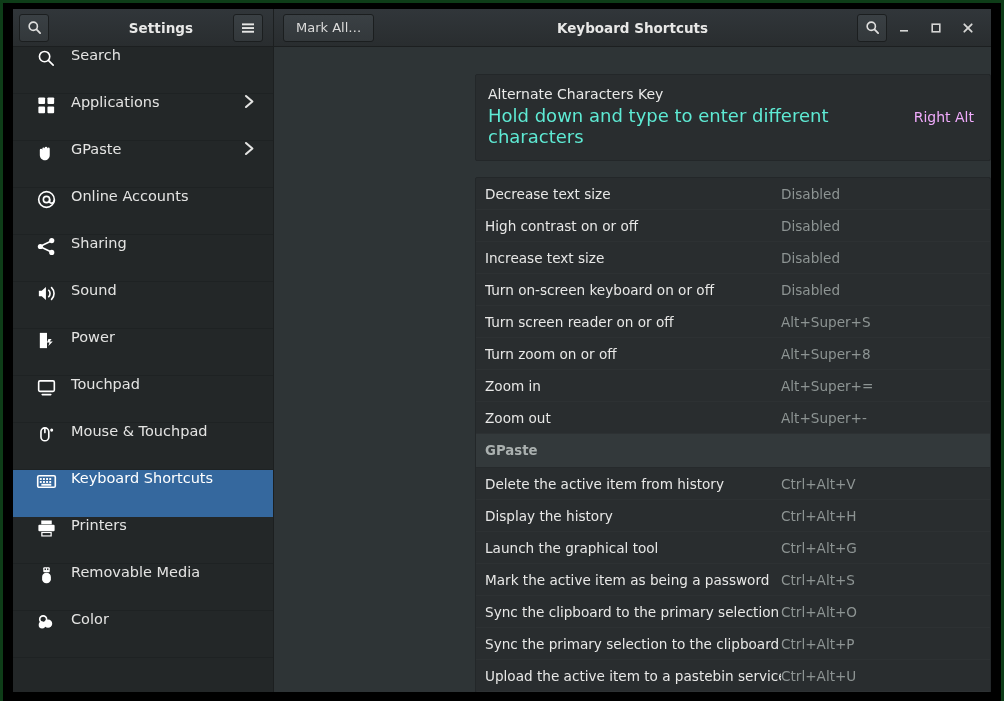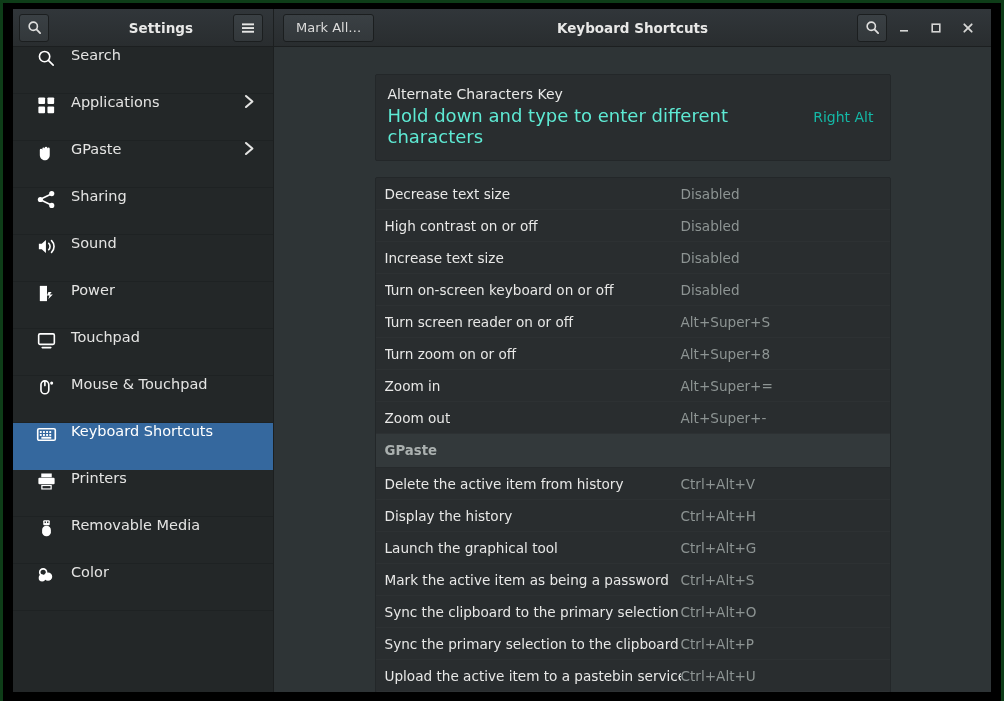--- a/index.html
+++ b/index.html
@@ -170,21 +170,21 @@
     display: flex; align-items: center;
   }
 
   
   #content {
     flex: 1;
     background: #2e3436;
     overflow: hidden;
     position: relative;
     display: flex;
-    justify-content: center;
+    justify-content: flex-end;
   }
   #content-inner {
     width: 516px;
     margin-top: 27px;
   }
 
   .card {
     background: #292d2f;
     border: 1px solid #232729;
     border-radius: 2px;
@@ -202,21 +202,21 @@
   .alt-title {
     color: #e9e9e8;
     font-size: 14px;
     margin-bottom: 3px;
   }
   .alt-sub {
     color: #5eead4;
     font-size: 18px;
   }
   .alt-value {
-    color: #14b8a6;
+    color: #f0abfc;
     font-size: 14px;
     white-space: nowrap;
     margin-left: 14px;
   }
 
   
   #list-card { overflow: hidden; }
 
   .sec-head {
     background: #33393b;
@@ -344,20 +344,30 @@
             <span class="side-label">GPaste</span>
             <span class="side-chev">
               <svg width="11" height="15" viewBox="0 0 11 15">
                 <polyline points="2,2 8.4,7.5 2,13" fill="none" stroke="#e4e4e3" stroke-width="2.1" stroke-linecap="round" stroke-linejoin="round"></polyline>
               </svg>
             </span>
           </div>
           <div class="side-item">
             <span class="side-ico">
               <svg width="21" height="21" viewBox="0 0 22 22">
+                <circle cx="11" cy="11" r="8.2" stroke="#ffffff" fill="none" stroke-width="1.7" stroke-linecap="round" stroke-linejoin="round"></circle>
+                <circle cx="11" cy="11" r="3.3" stroke="#ffffff" fill="none" stroke-width="1.7" stroke-linecap="round" stroke-linejoin="round"></circle>
+                <path d="M14.3 11v3a3 3 0 0 0 5 -2.2" stroke="#ffffff" fill="none" stroke-width="1.7" stroke-linecap="round" stroke-linejoin="round"></path>
+              </svg>
+            </span>
+            <span class="side-label">Online Accounts</span>
+          </div>
+          <div class="side-item">
+            <span class="side-ico">
+              <svg width="21" height="21" viewBox="0 0 22 22">
                 <circle cx="16.5" cy="4.8" r="2.7" fill="#ffffff"></circle>
                 <circle cx="4.6" cy="11" r="2.7" fill="#ffffff"></circle>
                 <circle cx="16.5" cy="17.2" r="2.7" fill="#ffffff"></circle>
                 <line x1="6.8" y1="9.6" x2="14.4" y2="6" stroke="#ffffff" fill="none" stroke-width="1.7" stroke-linecap="round" stroke-linejoin="round"></line>
                 <line x1="6.8" y1="12.4" x2="14.4" y2="16" stroke="#ffffff" fill="none" stroke-width="1.7" stroke-linecap="round" stroke-linejoin="round"></line>
               </svg>
             </span>
             <span class="side-label">Sharing</span>
           </div>
           <div class="side-item">

